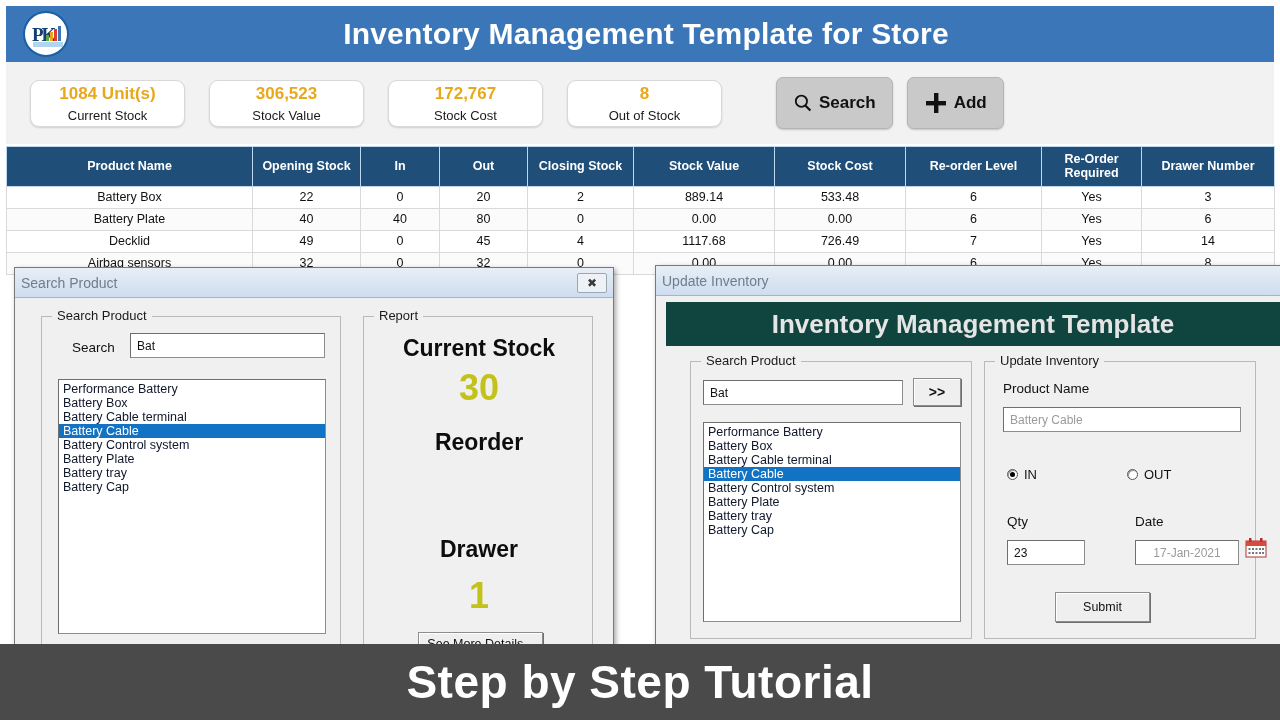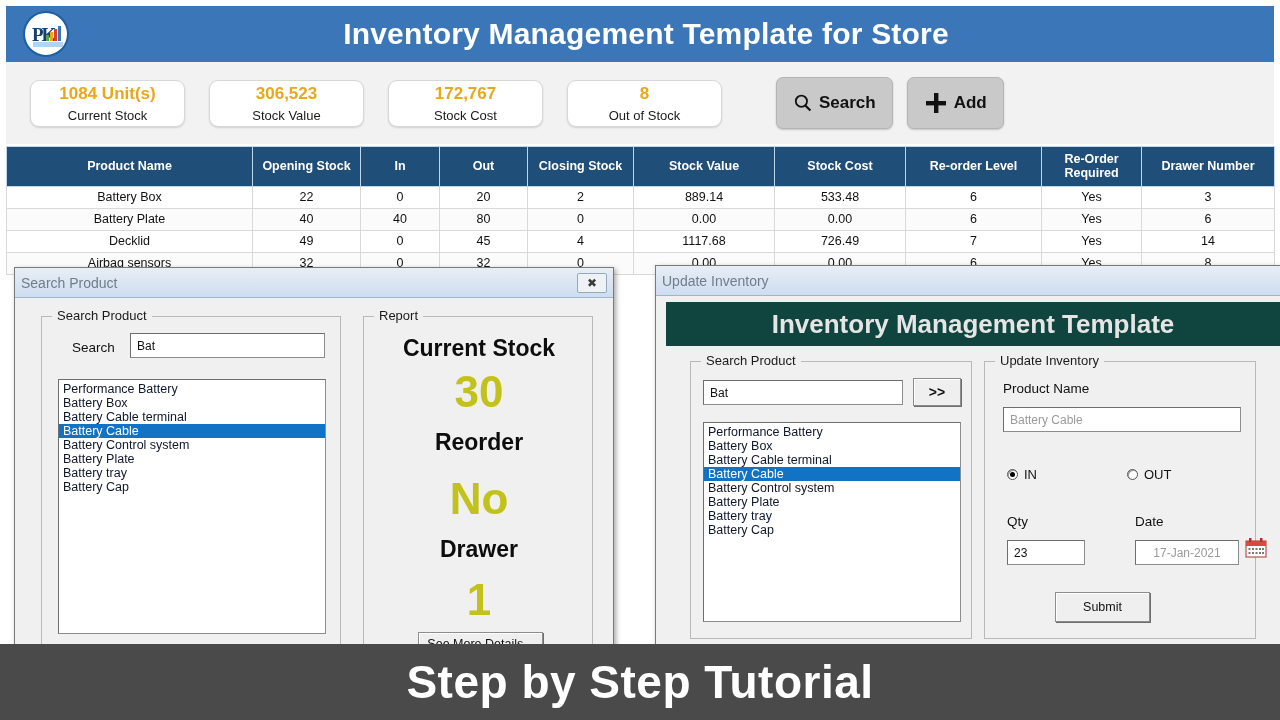--- a/index.html
+++ b/index.html
@@ -127,21 +127,21 @@
   .flab{ font-size:13.5px; color:#111; }
 
   
   .green-banner{
     background:#10443f; color:#e5e5e5; font-size:26px; font-weight:bold;
     display:flex; align-items:center; justify-content:center;
   }
 
   
   .rpt-h{ font-size:23px; font-weight:bold; color:#0d0d0d; text-align:center; }
-  .rpt-v{ font-size:44px; font-weight:bold; color:#c2c21a; text-align:center; }
+  .rpt-v{ font-size:36px; font-weight:bold; color:#c2c21a; text-align:center; }
 
   
   .tut-banner{
     position:absolute; left:0; bottom:0; width:1280px; height:76px;
     background:#4a4a4a; display:flex; align-items:center; justify-content:center;
   }
   .tut-banner span{
     color:#ffffff; font-size:46px; font-weight:bold; letter-spacing:.5px;
   }
   .cal-icon{ width:20px; height:18px; position:relative; }
@@ -311,21 +311,20 @@
     </div>
   </div>
 
   <div class="fieldset" style="left:348px; top:48px; width:230px; height:330px;">
     <span class="legend">Report</span>
 
     <div class="rpt-h" style="position:absolute; left:0; top:18px; width:230px;">Current Stock</div>
     <div class="rpt-v" style="position:absolute; left:0; top:50px; width:230px;">30</div>
 
     <div class="rpt-h" style="position:absolute; left:0; top:112px; width:230px;">Reorder</div>
-    <div class="rpt-v" style="position:absolute; left:0; top:157px; width:230px;">No</div>
 
     <div class="rpt-h" style="position:absolute; left:0; top:219px; width:230px;">Drawer</div>
     <div class="rpt-v" style="position:absolute; left:0; top:258px; width:230px;">1</div>
 
     <div class="btn3d" style="position:absolute; left:54px; top:315px; width:125px; height:24px;">See More Details...</div>
   </div>
 </div>
 
 <div class="form" style="left:634px; top:265px; width:708px; height:388px;margin-left:21px;">
   <div class="form-title">

